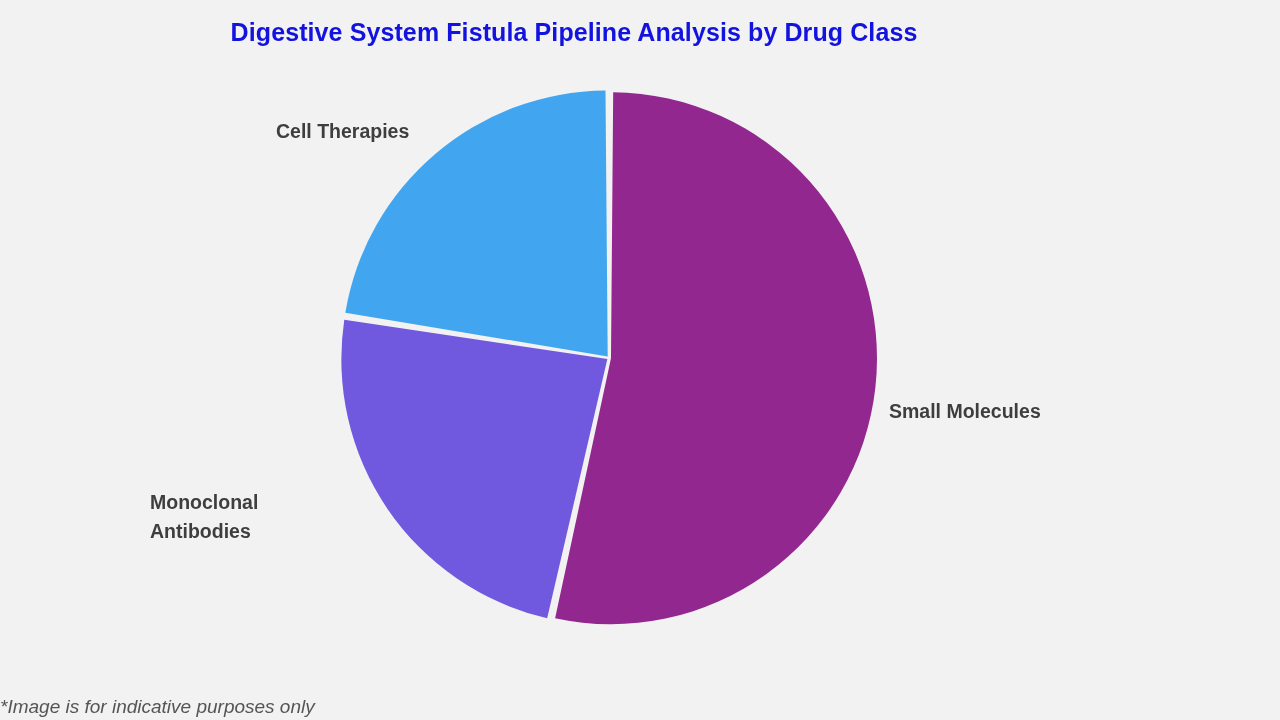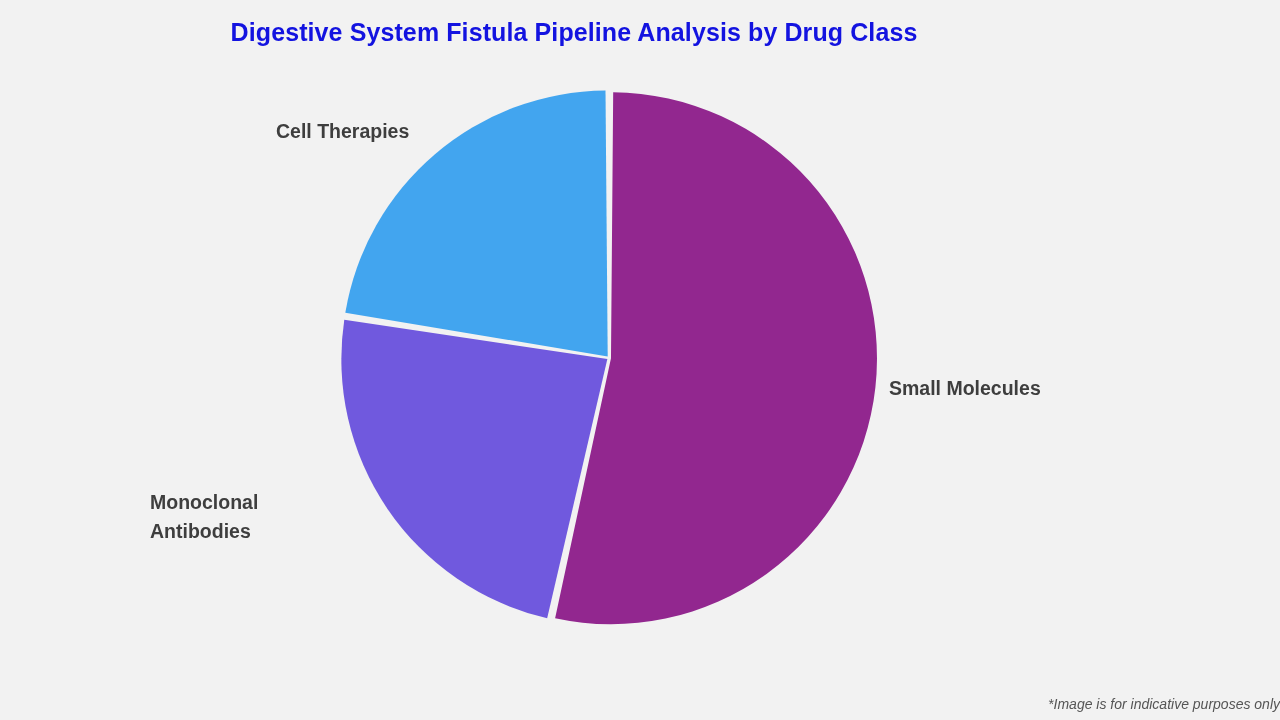--- a/index.html
+++ b/index.html
@@ -57,30 +57,30 @@
   }
   #label-monoclonal-antibodies {
     left: 150px;
     top: 488px;
     width: 206px;
     text-align: left;
     white-space: normal;
   }
   #label-small-molecules {
     left: 889px;
-    top: 374px;
+    top: 397px;
     text-align: center;
   }
   #chart-footnote {
     position: absolute;
     left: 0;
     top: 696px;
     width: 1280px;
-    text-align: right;
-    font-size: 14px;
+    text-align: left;
+    font-size: 19px;
     font-style: italic;
     color: #555555;
   }
 </style>
 </head>
 <body>
 
 <div id="chart-root">
 
   <div id="chart-title">Digestive System Fistula Pipeline Analysis by Drug Class</div>

